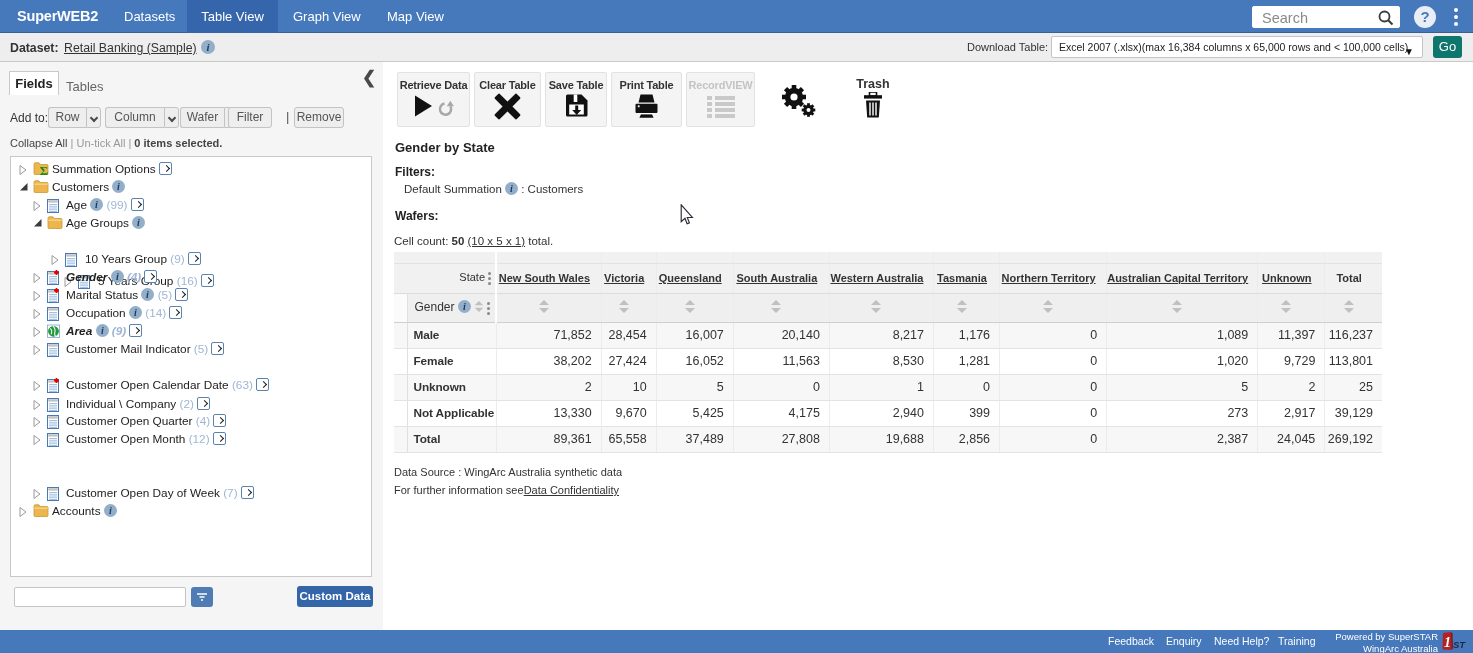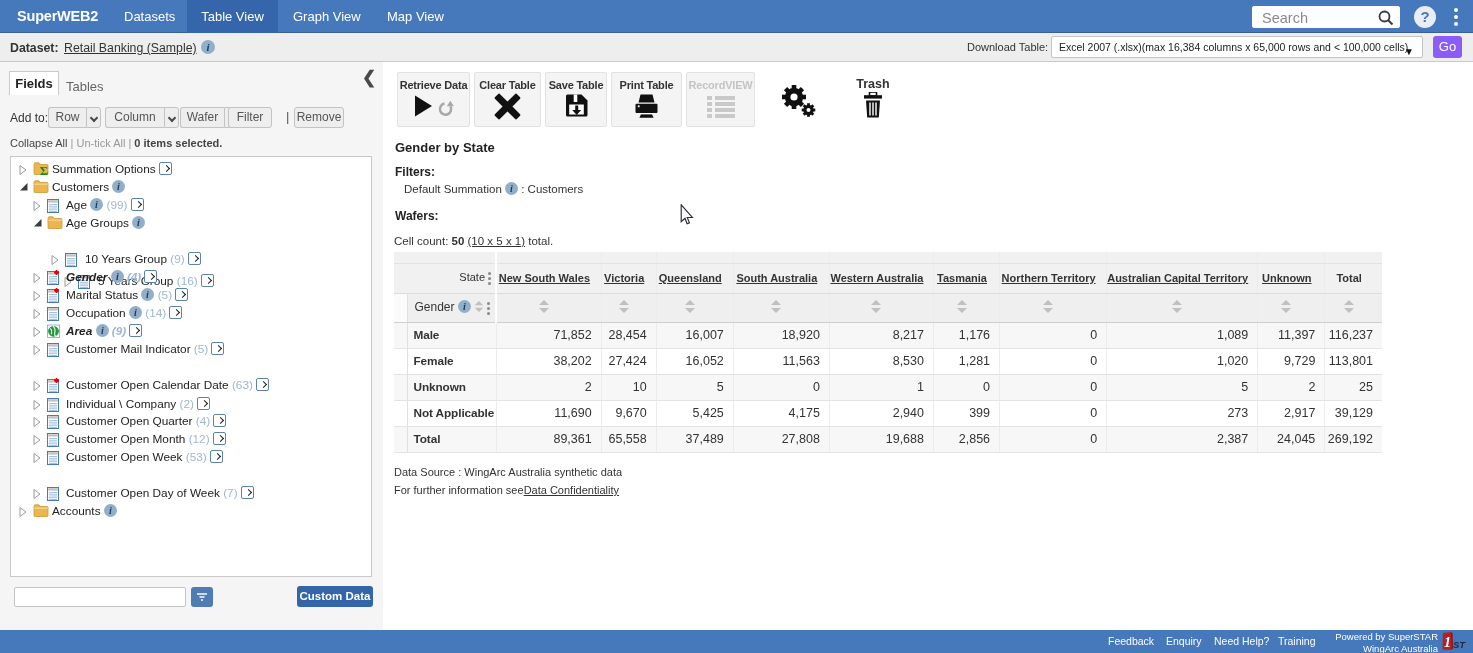--- a/index.html
+++ b/index.html
@@ -18,21 +18,21 @@
 #kebab { position:absolute; left:1453px; top:8px; width:6px; height:18px; }
 .kdot { position:absolute; left:1px; width:4px; height:4px; border-radius:50%; background:#fff; }
 
 
 #dsbar { position:absolute; left:0; top:33px; width:1473px; height:29px; background:#eeeeee; border-bottom:1px solid #c9c9c9; }
 #dsbar .lbl { position:absolute; left:10px; top:8px; font-size:12.3px; font-weight:bold; color:#333; }
 #dsbar .dslink { position:absolute; left:64px; top:8px; font-size:12.3px; color:#333; text-decoration:underline; }
 #dsbar .dlabel { position:absolute; left:967px; top:8px; font-size:11px; color:#333; }
 #dsselect { position:absolute; left:1051px; top:3px; width:372px; height:22px; background:#fff; border:1px solid #c4c4c4; border-radius:2px; font-size:10.5px; color:#222; line-height:20px; padding-left:7px; white-space:nowrap; overflow:hidden; }
 #dsselect .car { position:absolute; right:8px; top:5px; font-size:10px; color:#111; }
-#gobtn { position:absolute; left:1433px; top:3px; width:29px; height:22px; background:#8b5cf6; border-radius:3px; color:#fff; font-size:13px; text-align:center; line-height:22px; }
+#gobtn { position:absolute; left:1433px; top:3px; width:29px; height:22px; background:#0f766e; border-radius:3px; color:#fff; font-size:13px; text-align:center; line-height:22px; }
 
 
 #sidebar { position:absolute; left:0; top:62px; width:383px; height:568px; background:#f5f5f5; }
 #tab-fields { position:absolute; left:9px; top:9px; width:50px; height:24px; background:#fff; border:1px solid #c9c9c9; border-bottom:none; text-align:center; font-size:13px; font-weight:bold; line-height:23px; color:#222; }
 #tab-tables { position:absolute; left:66px; top:13px; font-size:13px; color:#666; line-height:23px; }
 #collapse-arr { position:absolute; left:362px; top:5px; font-size:17px; font-weight:bold; color:#4a4a4a; }
 #addto-row { position:absolute; left:10px; top:49px; height:21px; font-size:12px; color:#333; }
 .sbtn { position:absolute; top:45px; height:21px; background:#eee; border:1px solid #c3c3c3; border-radius:3px; font-size:12px; color:#555; text-align:center; }
 .sbtn .cap { display:block; line-height:19px; }
 .split-r { border-top-right-radius:0; border-bottom-right-radius:0; border-right:none; }
@@ -374,34 +374,20 @@
             </svg></span>
           <span style="position:absolute;left:36px;top:1px;"><svg width="12" height="15" viewBox="0 0 12 15" style="vertical-align:-3px;">
               <rect x="0.5" y="1.5" width="11" height="13" fill="#fff" stroke="#4a7ab5" stroke-width="1"></rect>
               <rect x="1.2" y="2.2" width="9.6" height="2.4" fill="#c2c2c2"></rect>
               <rect x="2" y="6.2" width="8" height="1" fill="#8cb2dc"></rect>
               <rect x="2" y="8.4" width="8" height="1" fill="#8cb2dc"></rect>
               <rect x="2" y="10.6" width="8" height="1" fill="#8cb2dc"></rect>
               <rect x="2" y="12.8" width="8" height="1" fill="#8cb2dc"></rect>
             </svg></span>
           <span style="position:absolute;left:55px;top:1px;">Customer Open Month <span class="cnt">(12)</span><span class="gobox"></span></span>
-        </div>
-<div class="trow" style="left:0;top:292px;width:100%;">
-          <span style="position:absolute;left:22px;top:2px;"><svg width="8" height="12" viewBox="0 0 8 12" style="vertical-align:-2px;">
-              <polygon points="1,1.5 1,10.5 7,6" fill="#fcfcfc" stroke="#9a9a9a" stroke-width="1"></polygon>
-            </svg></span>
-          <span style="position:absolute;left:36px;top:1px;"><svg width="12" height="15" viewBox="0 0 12 15" style="vertical-align:-3px;">
-              <rect x="0.5" y="1.5" width="11" height="13" fill="#fff" stroke="#4a7ab5" stroke-width="1"></rect>
-              <rect x="1.2" y="2.2" width="9.6" height="2.4" fill="#c2c2c2"></rect>
-              <rect x="2" y="6.2" width="8" height="1" fill="#8cb2dc"></rect>
-              <rect x="2" y="8.4" width="8" height="1" fill="#8cb2dc"></rect>
-              <rect x="2" y="10.6" width="8" height="1" fill="#8cb2dc"></rect>
-              <rect x="2" y="12.8" width="8" height="1" fill="#8cb2dc"></rect>
-            </svg></span>
-          <span style="position:absolute;left:55px;top:1px;">Customer Open Week <span class="cnt">(53)</span><span class="gobox"></span></span>
         </div>
 <div class="trow" style="left:0;top:328px;width:100%;">
           <span style="position:absolute;left:22px;top:2px;"><svg width="8" height="12" viewBox="0 0 8 12" style="vertical-align:-2px;">
               <polygon points="1,1.5 1,10.5 7,6" fill="#fcfcfc" stroke="#9a9a9a" stroke-width="1"></polygon>
             </svg></span>
           <span style="position:absolute;left:36px;top:1px;"><svg width="12" height="15" viewBox="0 0 12 15" style="vertical-align:-3px;">
               <rect x="0.5" y="1.5" width="11" height="13" fill="#fff" stroke="#4a7ab5" stroke-width="1"></rect>
               <rect x="1.2" y="2.2" width="9.6" height="2.4" fill="#c2c2c2"></rect>
               <rect x="2" y="6.2" width="8" height="1" fill="#8cb2dc"></rect>
               <rect x="2" y="8.4" width="8" height="1" fill="#8cb2dc"></rect>
@@ -596,21 +582,21 @@
             <td class="vb" style="text-align:center;"><span class="sortarr"></span></td>
             <td class="vb" style="text-align:center;"><span class="sortarr"></span></td>
             <td class="vb" style="text-align:center;"><span class="sortarr"></span></td>
           </tr>
 <tr class="drow odd">
             <td style="border-right:1px solid #e0e0e0;padding:0;"></td>
             <td class="rl">Male</td>
             <td class="vb">71,852</td>
             <td class="vb">28,454</td>
             <td class="vb">16,007</td>
-            <td class="vb">18,920</td>
+            <td class="vb">20,140</td>
             <td class="vb">8,217</td>
             <td class="vb">1,176</td>
             <td class="vb">0</td>
             <td class="vb">1,089</td>
             <td class="vb">11,397</td>
             <td class="vb">116,237</td>
           </tr>
 <tr class="drow even">
             <td style="border-right:1px solid #e0e0e0;padding:0;"></td>
             <td class="rl">Female</td>
@@ -635,21 +621,21 @@
             <td class="vb">1</td>
             <td class="vb">0</td>
             <td class="vb">0</td>
             <td class="vb">5</td>
             <td class="vb">2</td>
             <td class="vb">25</td>
           </tr>
 <tr class="drow even">
             <td style="border-right:1px solid #e0e0e0;padding:0;"></td>
             <td class="rl">Not Applicable</td>
-            <td class="vb">11,690</td>
+            <td class="vb">13,330</td>
             <td class="vb">9,670</td>
             <td class="vb">5,425</td>
             <td class="vb">4,175</td>
             <td class="vb">2,940</td>
             <td class="vb">399</td>
             <td class="vb">0</td>
             <td class="vb">273</td>
             <td class="vb">2,917</td>
             <td class="vb">39,129</td>
           </tr>

